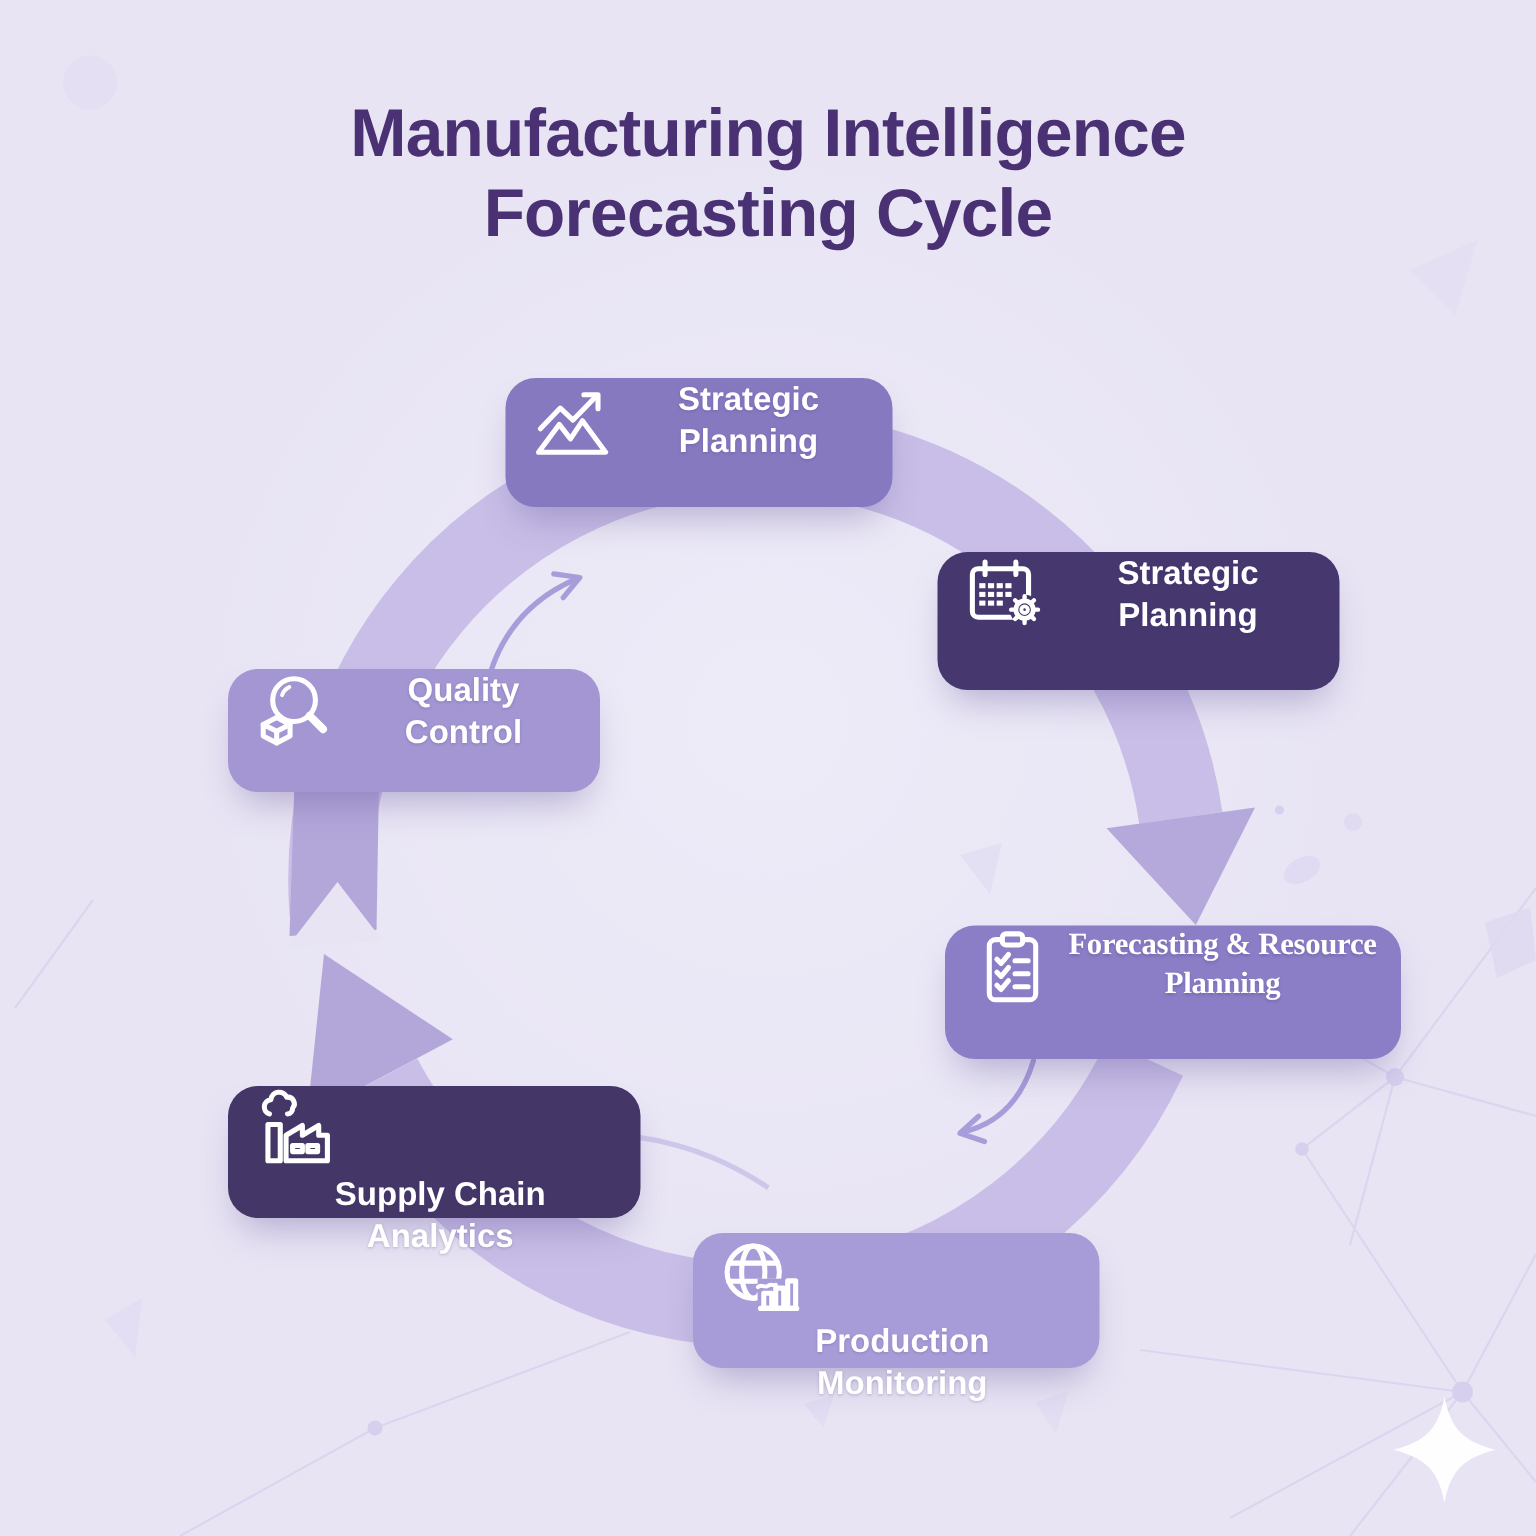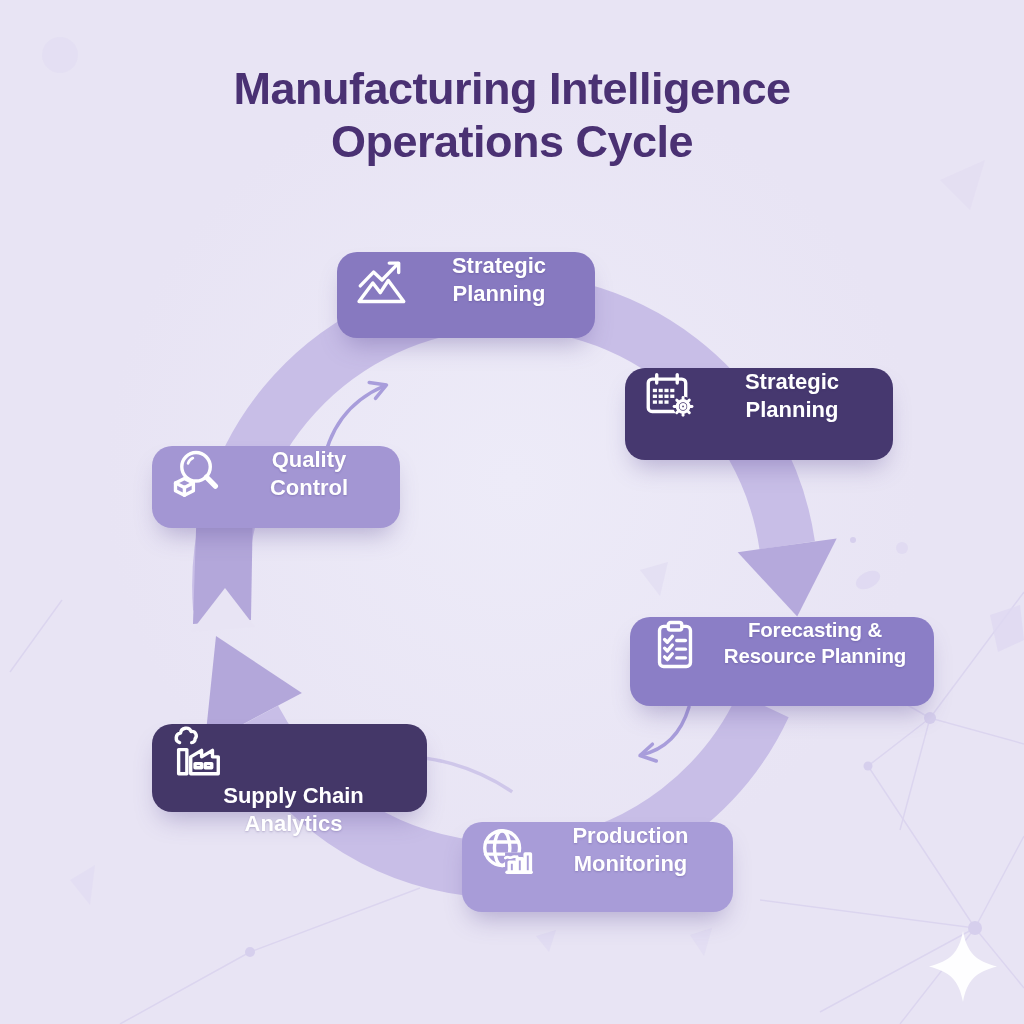--- a/index.html
+++ b/index.html
@@ -29,23 +29,23 @@
   .node .label{
     flex:1;text-align:center;color:#fff;font-weight:700;
     font-size:22px;line-height:1.28;padding-left:6px;
     text-shadow:0 1px 2px rgba(60,45,110,.25);
   }
   .v-medium{background:#8678bf;}
   .v-dark{background:#46386f;}
   .v-light{background:#a69bd6;}
   .node-top{left:337px;top:252px;width:228px;height:86px;background:#8779c0;}
   .node-right-upper{left:625px;top:368px;width:238px;height:92px;}
-  .node-right-lower{left:630px;top:617px;width:274px;height:89px;background:#8b7ec6;}
+  .node-right-lower{left:630px;top:617px;width:274px;height:89px;background:#8b7ec6;font-family:Liberation Serif, serif;}
   .node-right-lower .label{font-size:20.5px;letter-spacing:-0.2px;}
-  .node-bottom{left:462px;top:822px;width:241px;height:90px;background:#a89cd8;}
+  .node-bottom{left:462px;top:822px;width:241px;height:90px;background:#a89cd8;flex-direction:column;}
   .node-left-lower{left:152px;top:724px;width:245px;height:88px;background:#443768;flex-direction:column;}
   .node-left-upper{left:152px;top:446px;width:218px;height:82px;background:#a396d3;}
 </style>
 </head>
 <body>
 
 <div class="stage">
 
   <svg class="bg-art" width="1024" height="1024" viewBox="0 0 1024 1024">
 
@@ -106,21 +106,21 @@
     <g fill="none" stroke="#a89ddb" stroke-width="3.5" stroke-linecap="round" stroke-linejoin="round">
       <path d="M 689 707 Q 677 747 641 755"></path>
       <polyline points="656.3,761 640,755.5 652.4,744.2"></polyline>
     </g>
 
     <path fill="#ffffff" opacity="0.96" d="M963 931 C967 953 976 961 997 966.5 C976 972 967 980 963 1002 C959 980 950 972 929 966.5 C950 961 959 953 963 931 Z"></path>
   </svg>
 
   <h1 class="title">
     <span>Manufacturing Intelligence</span><br>
-    <span>Operations Cycle</span>
+    <span>Forecasting Cycle</span>
   </h1>
 
   <div class="node node-top v-medium">
     <span class="icon">
       <svg viewBox="0 0 24 24" fill="none" stroke="#fff" stroke-width="1.4" stroke-linecap="round" stroke-linejoin="round">
         <path d="M2.5 20.5 L8.2 12.8 L11.3 16.8 L14.6 11.8 L21 20.5 Z"></path>
         <path d="M3 14 L8.5 8.3 L12 11.6 L18.6 4.8"></path>
         <path d="M15 4.6 H18.9 V8.5"></path>
       </svg>
     </span>

